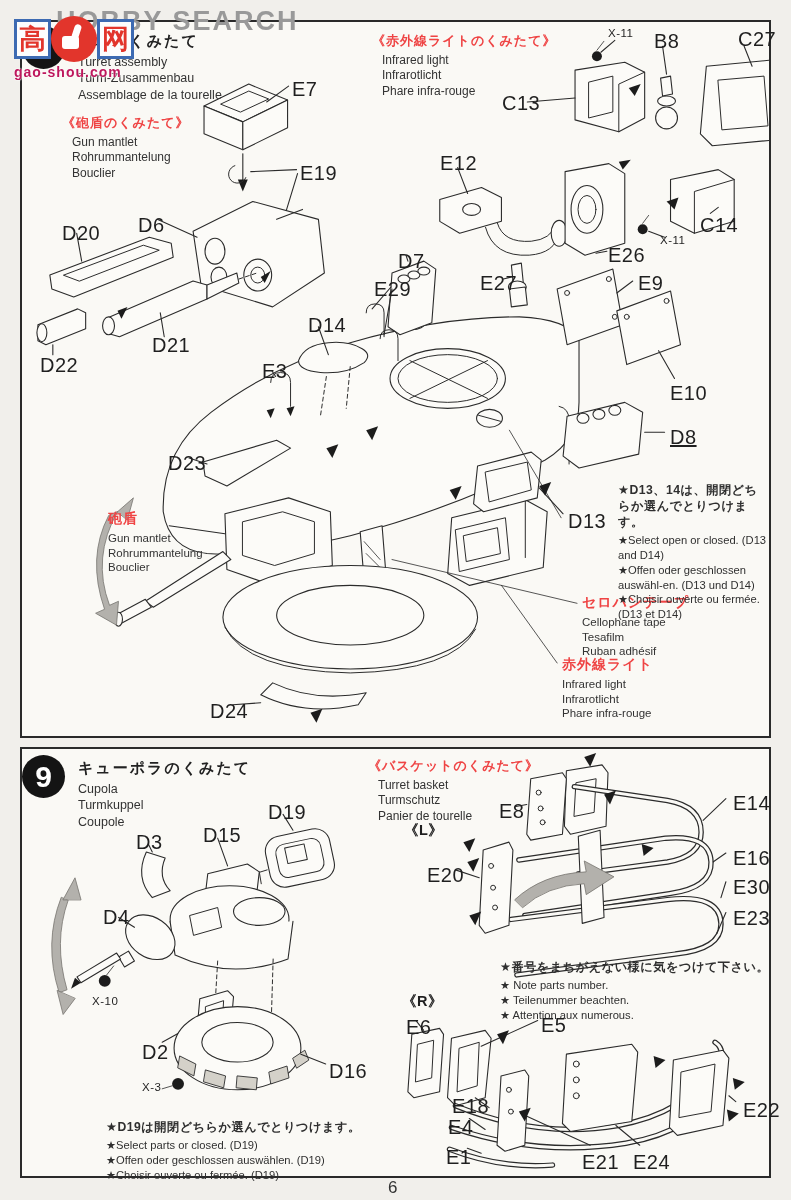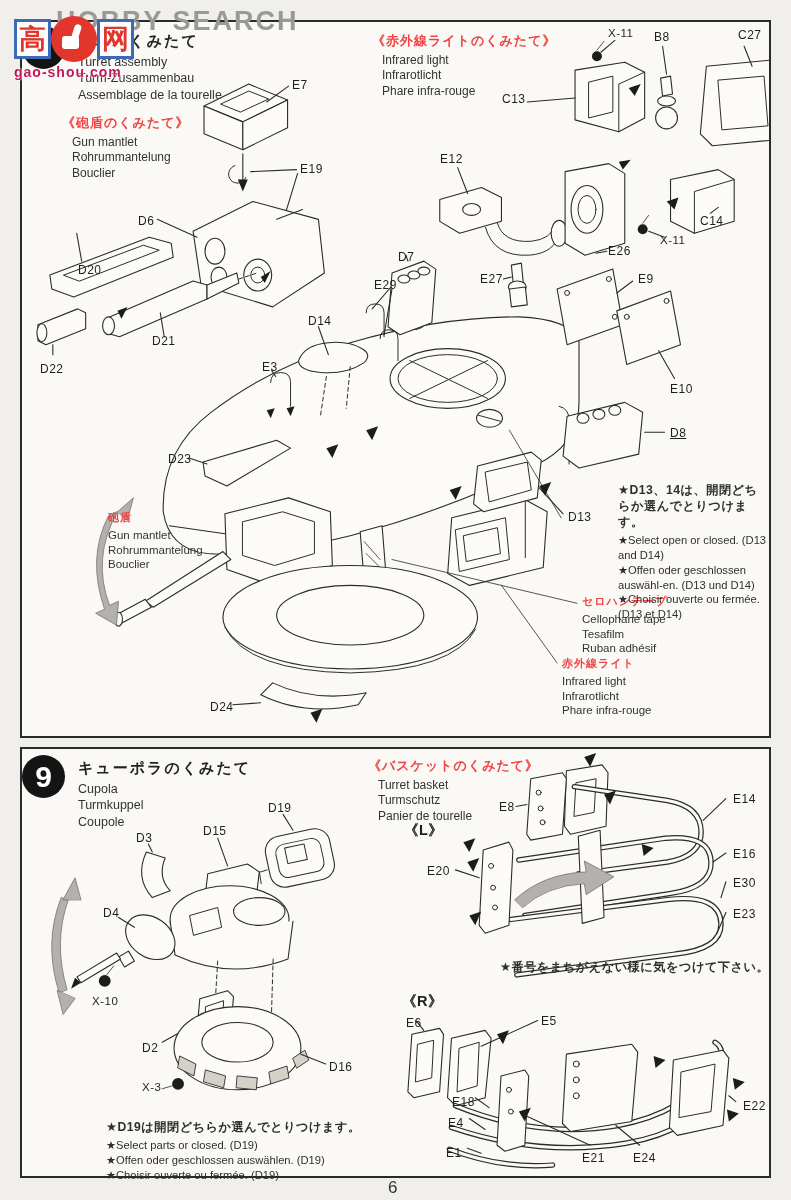--- a/index.html
+++ b/index.html
@@ -20,25 +20,25 @@
 svg .tube-i{stroke:#faf9f5;stroke-width:3;fill:none;stroke-linecap:round}
 svg .thin{stroke:#2b2b2b;stroke-width:.8;fill:none}
 .badge{position:absolute;width:43px;height:43px;border-radius:50%;background:#141414;color:#fff;
   font-size:30px;font-weight:bold;display:flex;align-items:center;justify-content:center;z-index:2}
 .hd{position:absolute}
 .hd-jp{font-weight:bold;font-size:15px;letter-spacing:2px;color:#222}
 .hd-lines{font-size:12.5px;line-height:1.3;margin-top:3px;color:#333}
 .sub-jp{font-weight:bold;font-size:13px;letter-spacing:1px;color:#ef4444}
 .sub-lines{font-size:12px;line-height:1.28;margin-top:3px;padding-left:10px;color:#333}
 .callout{position:absolute}
-.callout .sub-jp{font-size:11px}
+.callout .sub-jp{font-size:14px}
 .callout .sub-lines{padding-left:0;font-size:11.5px}
 .notes{position:absolute;font-size:11.2px;line-height:1.32;color:#2f2f2f}
 .note-jp{font-weight:bold;font-size:12.2px;margin-bottom:3px;letter-spacing:.5px}
-.part-label{position:absolute;font-size:12px;letter-spacing:.5px;color:#1f1f1f;white-space:nowrap;z-index:3}
+.part-label{position:absolute;font-size:20px;letter-spacing:.5px;color:#1f1f1f;white-space:nowrap;z-index:3}
 .part-label.sm{font-size:11.5px}
 .part-label.lg{font-weight:bold;font-size:14.5px}
 .labels{position:absolute;left:0;top:0;width:100%;height:100%;pointer-events:none}
 
 .banner{position:absolute;left:56px;top:6px;font-size:27px;font-weight:bold;color:#999;
   letter-spacing:2px;z-index:4;white-space:nowrap}
 .wm{position:absolute;left:14px;top:16px;z-index:5}
 .wm-row{display:flex;align-items:center;gap:2px}
 .wm-char{width:37px;height:40px;border:3px solid #3d6ab2;background:#fdfdfd;color:#e2352c;
   font-weight:bold;font-size:27px;display:flex;align-items:center;justify-content:center}
@@ -283,23 +283,23 @@
     <div>
         <div>★Select open or closed. (D13 and D14)</div>
         <div>★Offen oder geschlossen auswähl-en. (D13 und D14)</div>
         <div>★Choisir ouverte ou fermée. (D13 et D14)</div>
       </div>
   </div>
   <div class="labels" id="labels8">
       <div class="part-label" style="left: 270px; top: 56px;">E7</div>
       <div class="part-label" style="left: 278px; top: 140px;">E19</div>
       <div class="part-label" style="left: 116px; top: 192px;">D6</div>
-      <div class="part-label" style="left: 56px; top: 200px; margin-top: 41px;">D20</div>
+      <div class="part-label" style="left: 40px; top: 200px;">D20</div>
       <div class="part-label" style="left: 130px; top: 312px;">D21</div>
-      <div class="part-label" style="left: 18px; top: 340px;">D22</div>
+      <div class="part-label" style="left: 18px; top: 332px;">D22</div>
       <div class="part-label" style="left: 286px; top: 292px;">D14</div>
       <div class="part-label" style="left: 240px; top: 338px;">E3</div>
       <div class="part-label" style="left: 146px; top: 430px;">D23</div>
       <div class="part-label" style="left: 188px; top: 678px;">D24</div>
       <div class="part-label" style="left: 376px; top: 228px;">D7</div>
       <div class="part-label" style="left: 352px; top: 256px;">E29</div>
       <div class="part-label" style="left: 458px; top: 250px;">E27</div>
       <div class="part-label" style="left: 616px; top: 250px;">E9</div>
       <div class="part-label" style="left: 586px; top: 222px;">E26</div>
       <div class="part-label" style="left: 648px; top: 360px;">E10</div>
@@ -449,20 +449,25 @@
   <div class="notes" style="left:84px;top:370px;width:300px">
     <div class="note-jp">★D19は開閉どちらか選んでとりつけます。</div>
     <div>
         <div>★Select parts or closed. (D19)</div>
         <div>★Offen oder geschlossen auswählen. (D19)</div>
         <div>★Choisir ouverte ou fermée. (D19)</div>
       </div>
   </div>
   <div class="notes" style="left:478px;top:210px;width:270px">
     <div class="note-jp">★番号をまちがえない様に気をつけて下さい。</div>
+    <div>
+        <div>★ Note parts number.</div>
+        <div>★ Teilenummer beachten.</div>
+        <div>★ Attention aux numerous.</div>
+      </div>
   </div>
   <div class="labels" id="labels9">
       <div class="part-label" style="left: 246px; top: 52px;">D19</div>
       <div class="part-label" style="left: 181px; top: 75px;">D15</div>
       <div class="part-label" style="left: 114px; top: 82px;">D3</div>
       <div class="part-label" style="left: 81px; top: 157px;">D4</div>
       <div class="part-label sm" style="left: 70px; top: 246px;">X-10</div>
       <div class="part-label" style="left: 120px; top: 292px;">D2</div>
       <div class="part-label" style="left: 307px; top: 311px;">D16</div>
       <div class="part-label sm" style="left: 120px; top: 332px;">X-3</div>

